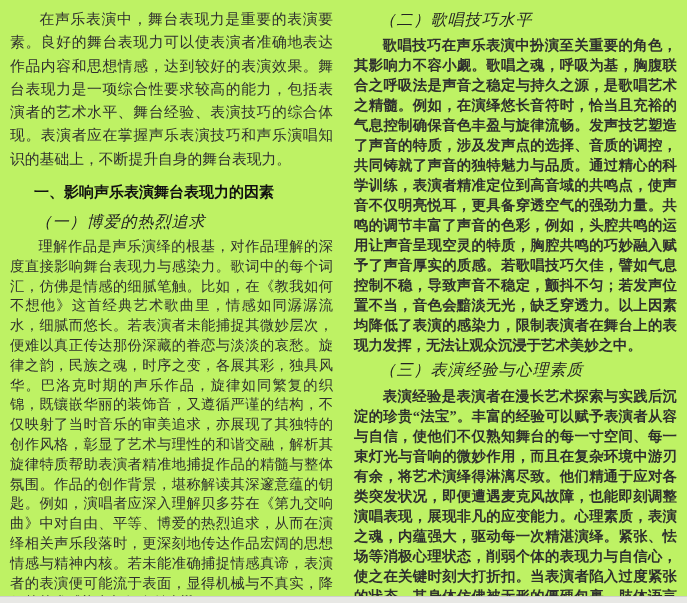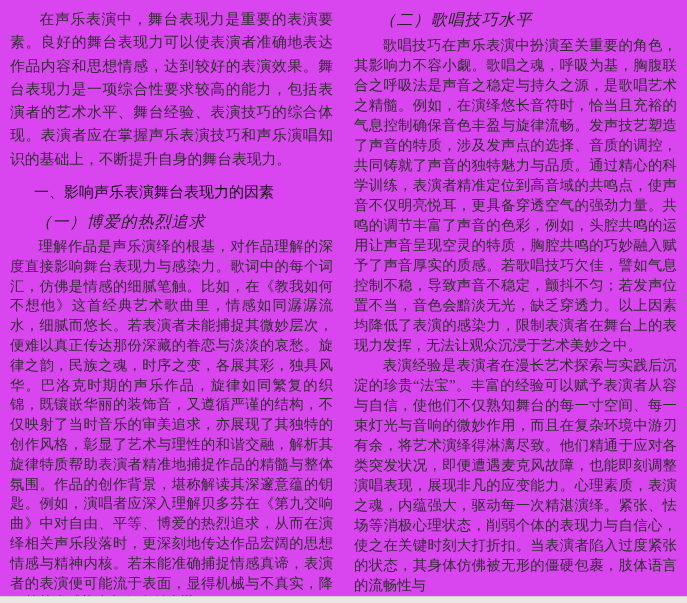--- a/index.html
+++ b/index.html
@@ -32,21 +32,21 @@
     text-align: justify;
     text-justify: inter-character;
   }
   .intro {
     font-size: 14.8px;
     line-height: 23.3px;
     text-indent: 2em;
   }
   .section-heading {
     font-family: "Liberation Sans", "DejaVu Sans", sans-serif;
-    font-weight: normal;
+    font-weight: bold;
     font-size: 15px;
     color: #101010;
     margin: 12px 0 10px 0;
     text-indent: 1.6em;
     text-align: left;
   }
   .sub-heading {
     font-style: italic;
     font-size: 16px;
     color: #232323;
@@ -57,20 +57,21 @@
   }
   .body-left {
     font-size: 14.3px;
     line-height: 19.8px;
     text-indent: 2em;
   }
   .body-right {
     font-size: 14.4px;
     line-height: 20px;
     text-indent: 2em;
+    font-weight: bold;
   }
   .sub-heading-3 {
     margin-top: 5px;
     margin-bottom: 5px;
   }
   sup.ref {
     font-size: 9px;
     line-height: 0;
     vertical-align: super;
   }
@@ -79,38 +80,39 @@
     left: 0;
     right: 0;
     bottom: 0;
     height: 6px;
     border-top: 1px solid #cfcfcc;
   }
 </style>
 </head>
 <body>
 
-<div class="page" style="background: #d946ef; color: rgb(47, 47, 47);">
+<div class="page" style="background: #bef264; color: rgb(47, 47, 47);">
   <div class="columns">
 
     <div class="col">
       <p class="intro">在声乐表演中，舞台表现力是重要的表演要素。良好的舞台表现力可以使表演者准确地表达作品内容和思想情感，达到较好的表演效果。舞台表现力是一项综合性要求较高的能力，包括表演者的艺术水平、舞台经验、表演技巧的综合体现。表演者应在掌握声乐表演技巧和声乐演唱知识的基础上，不断提升自身的舞台表现力。</p>
 
       <p class="section-heading">一、影响声乐表演舞台表现力的因素</p>
 
       <p class="sub-heading">（一）博爱的热烈追求</p>
 
       <p class="body-left"><span>理解作品是声乐演绎的根基，对作品理解的深度直接影响舞台表现力与感染力。歌词中的每个词汇，仿佛是情感的细腻笔触。比如，在《教我如何不想他》这首经典艺术歌曲里，情感如同潺潺流水，细腻而悠长。若表演者未能捕捉其微妙层次，便难以真正传达那份深藏的眷恋与淡淡的哀愁。旋律之韵，民族之魂，时序之变，各展其彩，独具风华。巴洛克时期的声乐作品，旋律如同繁复的织锦，既镶嵌华丽的装饰音，又遵循严谨的结构，不仅映射了当时音乐的审美追求，亦展现了其独特的创作风格，彰显了艺术与理性的和谐交融，解析其旋律特质帮助表演者精准地捕捉作品的精髓与整体氛围。作品的创作背景，堪称解读其深邃意蕴的钥匙。例如，演唱者应深入理解贝多芬在《第九交响曲》中对自由、平等、博爱的热烈追求，从而在演绎相关声乐段落时，更深刻地传达作品宏阔的思想情感与精神内核。若未能准确捕捉情感真谛，表演者的表演便可能流于表面，显得机械与不真实，降低其艺术感染力与舞台魅力</span><sup class="ref">[1]</sup><span>。</span></p>
     </div>
 
     <div class="col">
       <p class="sub-heading">（二）歌唱技巧水平</p>
 
       <p class="body-right">歌唱技巧在声乐表演中扮演至关重要的角色，其影响力不容小觑。歌唱之魂，呼吸为基，胸腹联合之呼吸法是声音之稳定与持久之源，是歌唱艺术之精髓。例如，在演绎悠长音符时，恰当且充裕的气息控制确保音色丰盈与旋律流畅。发声技艺塑造了声音的特质，涉及发声点的选择、音质的调控，共同铸就了声音的独特魅力与品质。通过精心的科学训练，表演者精准定位到高音域的共鸣点，使声音不仅明亮悦耳，更具备穿透空气的强劲力量。共鸣的调节丰富了声音的色彩，例如，头腔共鸣的运用让声音呈现空灵的特质，胸腔共鸣的巧妙融入赋予了声音厚实的质感。若歌唱技巧欠佳，譬如气息控制不稳，导致声音不稳定，颤抖不匀；若发声位置不当，音色会黯淡无光，缺乏穿透力。以上因素均降低了表演的感染力，限制表演者在舞台上的表现力发挥，无法让观众沉浸于艺术美妙之中。</p>
 
+      <p class="sub-heading sub-heading-3">（三）表演经验与心理素质</p>
 
       <p class="body-right">表演经验是表演者在漫长艺术探索与实践后沉淀的珍贵“法宝”。丰富的经验可以赋予表演者从容与自信，使他们不仅熟知舞台的每一寸空间、每一束灯光与音响的微妙作用，而且在复杂环境中游刃有余，将艺术演绎得淋漓尽致。他们精通于应对各类突发状况，即便遭遇麦克风故障，也能即刻调整演唱表现，展现非凡的应变能力。心理素质，表演之魂，内蕴强大，驱动每一次精湛演绎。紧张、怯场等消极心理状态，削弱个体的表现力与自信心，使之在关键时刻大打折扣。当表演者陷入过度紧张的状态，其身体仿佛被无形的僵硬包裹，肢体语言的流畅性与</p>
     </div>
 
   </div>
 
   <div class="footer-strip" style="background: rgb(232, 232, 229);"></div>
 </div>
 
 </body></html>

